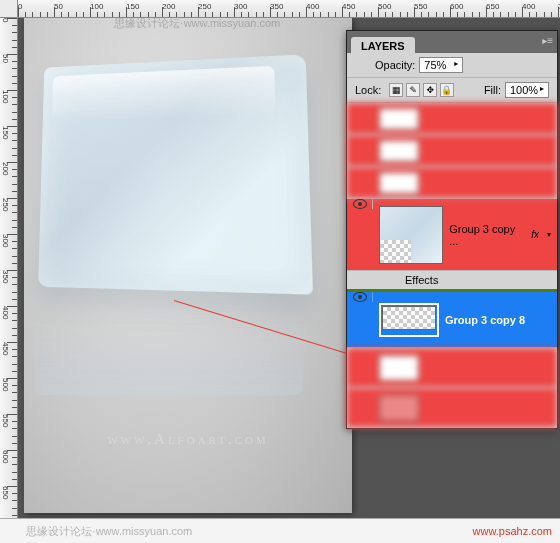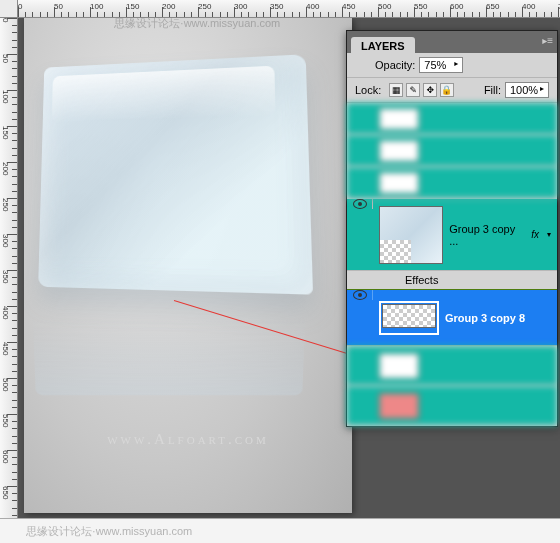--- a/index.html
+++ b/index.html
@@ -29,34 +29,34 @@
 .panel-tab { background: #d4d4d4; padding: 3px 10px 1px; font-size: 11px; font-weight: bold; border-radius: 3px 3px 0 0; }
 .panel-menu { position: absolute; right: 4px; top: 4px; color: #ccc; font-size: 10px; }
 .panel-row { display: flex; align-items: center; padding: 4px 8px; gap: 4px; font-size: 11px; border-bottom: 1px solid #b5b5b5; }
 .blend-select { flex: 1; background: #fff; border: 1px solid #888; padding: 1px 3px; font-size: 11px; display: flex; justify-content: space-between; align-items: center; }
 .opacity-label, .fill-label { font-size: 11px; padding-left: 20px; }
 .pct-field { background: #fff; border: 1px solid #888; padding: 1px 4px; font-size: 11px; width: 44px; display: inline-flex; justify-content: space-between; }
 .lock-icons { display: flex; gap: 3px; margin-left: 4px; }
 .lock-ico { width: 14px; height: 14px; background: #eee; border: 1px solid #999; font-size: 9px; display: flex; align-items: center; justify-content: center; }
 
 .layer-list { background: #d4d4d4; }
-.layer-item { display: flex; align-items: center; border-bottom: 1px solid #b8b8b8; background: #14b8a6; min-height: 40px; }
+.layer-item { display: flex; align-items: center; border-bottom: 1px solid #b8b8b8; background: #ef4444; min-height: 40px; }
 .layer-item.blurred { filter: blur(3px); }
 .layer-item.selected { background: #1c7ef2; color: #fff; }
 .eye-col { width: 26px; height: 100%; display: flex; align-items: center; justify-content: center; border-right: 1px solid #b8b8b8; align-self: stretch; }
 .eye-icon { width: 14px; height: 10px; border: 1px solid #333; border-radius: 50%; position: relative; }
 .eye-icon::after { content:''; position:absolute; top:2px; left:4px; width:4px; height:4px; background:#333; border-radius:50%; }
 .layer-content { flex: 1; display: flex; align-items: center; padding: 4px 6px; gap: 6px; }
 .thumb { background: #fff; border: 1px solid #666; display: inline-block; }
 .thumb.big { width: 66px; height: 58px; background: linear-gradient(135deg,#dce8f0,#c5d8e5 50%,#e8f2f8); position: relative; }
 .thumb.big::after { content:''; position:absolute; bottom:0; left:0; width:50%; height:40%; background: repeating-conic-gradient(#ccc 0 25%, #fff 0 50%) 0 0/8px 8px; }
 .thumb.small { width: 54px; height: 24px; background: repeating-conic-gradient(#ccc 0 25%, #fff 0 50%) 0 0/8px 8px; }
 .layer-name { font-size: 11px; }
 .fx-badge { margin-left: auto; font-size: 10px; font-style: italic; padding-right: 2px; }
-.effects-sub { padding: 3px 6px 3px 38px; font-size: 11px; border-bottom: 1px solid #4d7c0f; display: flex; align-items: center; gap: 6px; }
+.effects-sub { padding: 3px 6px 3px 38px; font-size: 11px; border-bottom: 3px solid #4d7c0f; display: flex; align-items: center; gap: 6px; }
 .effects-sub .eye-icon { transform: scale(0.85); }
 .layer-item.big-row { min-height: 72px; }
 .selected-wrap { border: 2px solid #fff; padding: 1px; display: inline-block; }
 
 .bottom-bar { position: absolute; bottom: 0; left: 0; right: 0; height: 25px; background: #f4f4f4; border-top: 1px solid #aaa; }
 .credit-top { position: absolute; bottom: 4px; left: 26px; font-size: 11px; color: rgba(100,100,100,0.45); }
 .credit-right { position: absolute; bottom: 6px; right: 8px; font-size: 14px; font-weight: bold; color: #333; }
 .credit-right .site { color: #d32; font-size: 11px; font-weight: normal; display: block; text-align: right; }
 .tri { font-size: 8px; }
 </style>
@@ -340,13 +340,14 @@
         <div class="layer-content">
           <span class="thumb" style="width:40px;height:26px;background:#e88"></span>
         </div>
       </div>
   </div>
 </div>
 
 <div class="bottom-bar"></div>
 <div class="credit-top">思缘设计论坛·www.missyuan.com</div>
 <div class="credit-right">
+  <span class="site">www.psahz.com</span>
 </div>
 
 </body></html>

